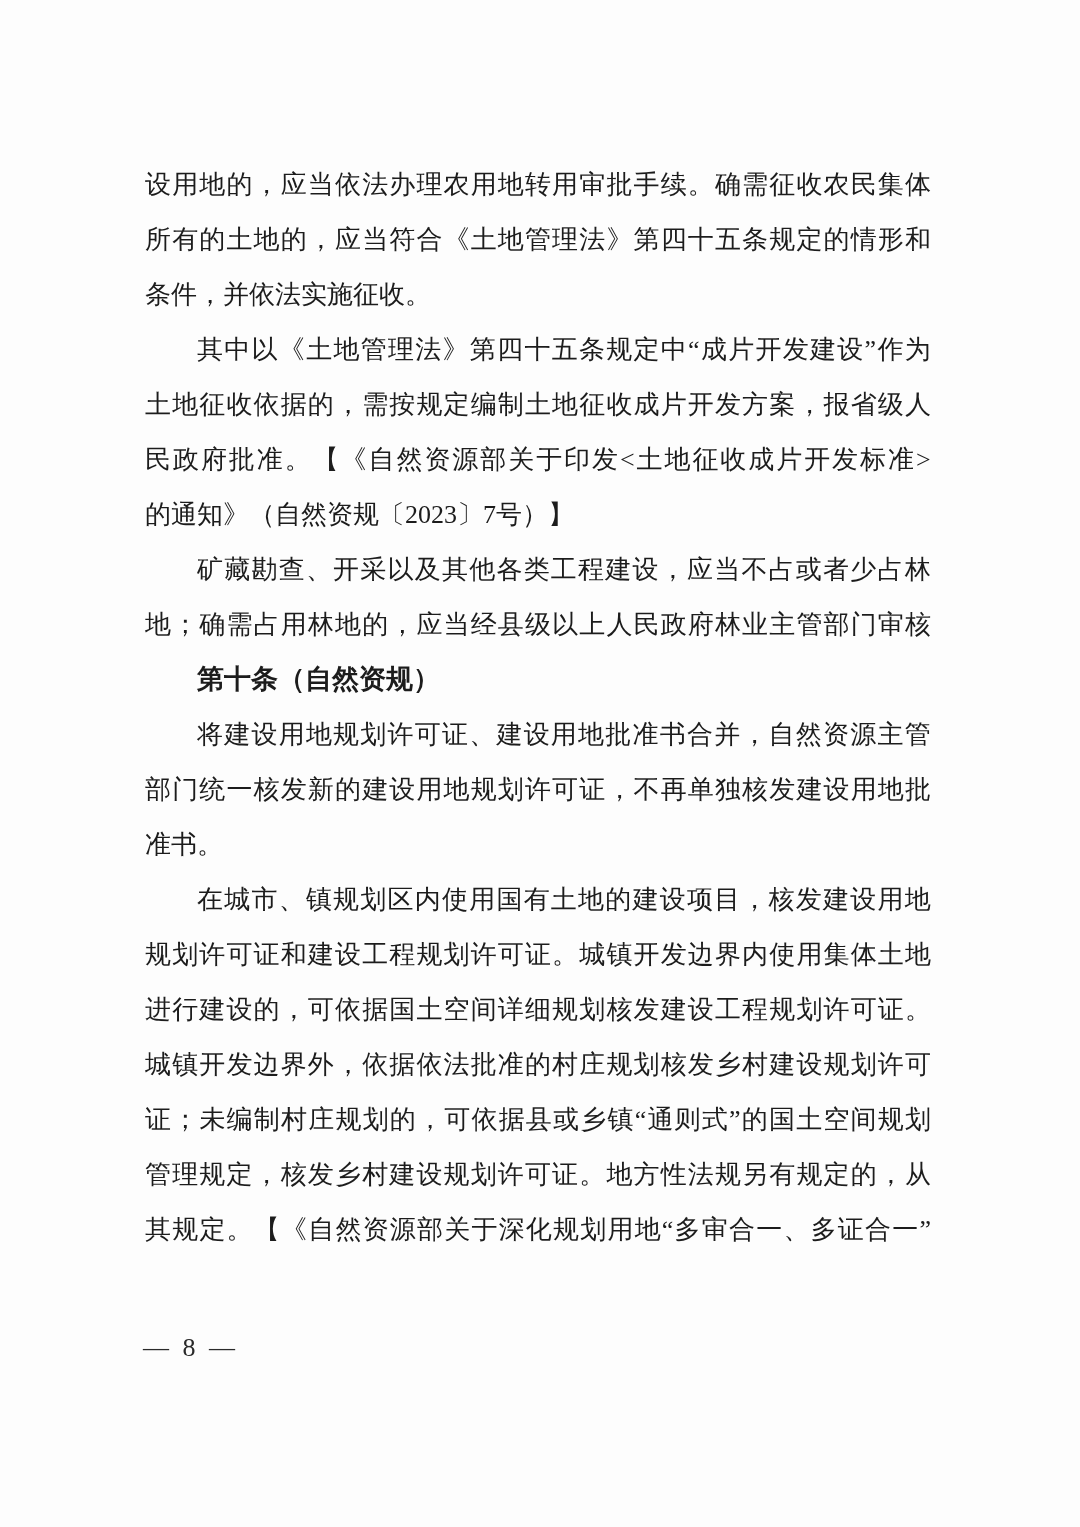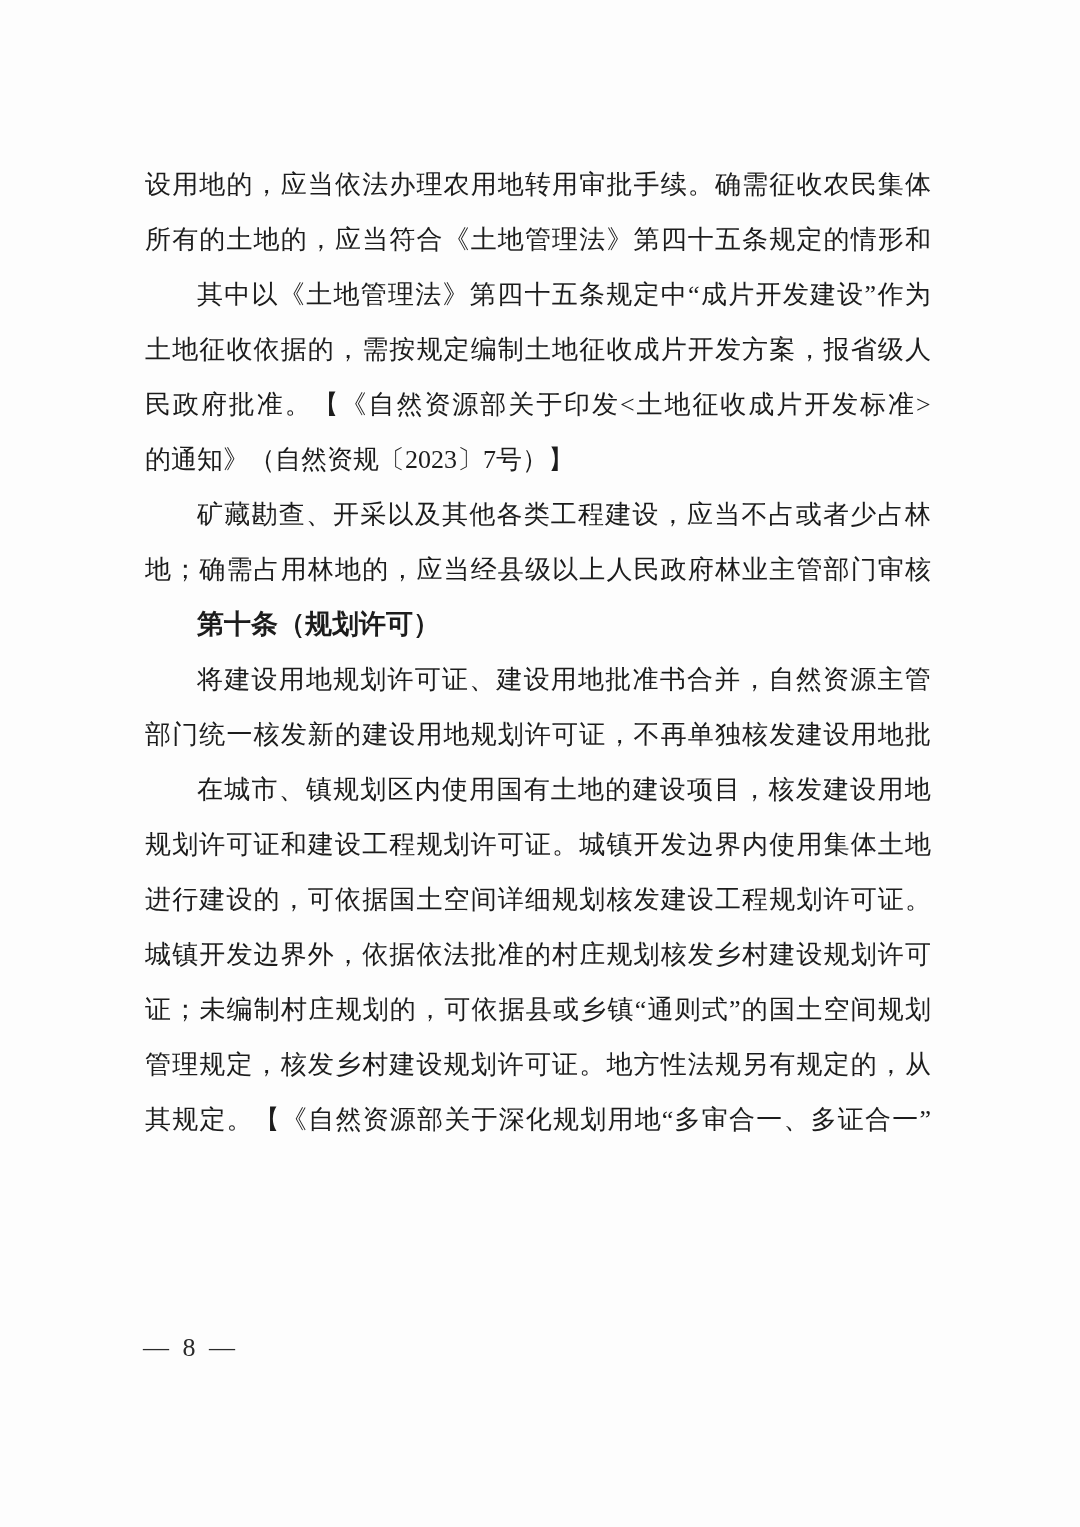--- a/index.html
+++ b/index.html
@@ -107,20 +107,21 @@
         <span>十</span>
         <span>五</span>
         <span>条</span>
         <span>规</span>
         <span>定</span>
         <span>的</span>
         <span>情</span>
         <span>形</span>
         <span>和</span>
       </div>
+      <div class="line">条件，并依法实施征收。</div>
       <div class="line full indent">
         <span>其</span>
         <span>中</span>
         <span>以</span>
         <span>《</span>
         <span>土</span>
         <span>地</span>
         <span>管</span>
         <span>理</span>
         <span>法</span>
@@ -260,21 +261,21 @@
         <span>府</span>
         <span>林</span>
         <span>业</span>
         <span>主</span>
         <span>管</span>
         <span>部</span>
         <span>门</span>
         <span>审</span>
         <span>核</span>
       </div>
-      <div class="line indent heading">第十条（规划许可）</div>
+      <div class="line indent heading">第十条（自然资规）</div>
       <div class="line full indent">
         <span>将</span>
         <span>建</span>
         <span>设</span>
         <span>用</span>
         <span>地</span>
         <span>规</span>
         <span>划</span>
         <span>许</span>
         <span>可</span>
@@ -321,20 +322,21 @@
         <span>单</span>
         <span>独</span>
         <span>核</span>
         <span>发</span>
         <span>建</span>
         <span>设</span>
         <span>用</span>
         <span>地</span>
         <span>批</span>
       </div>
+      <div class="line">准书。</div>
       <div class="line full indent">
         <span>在</span>
         <span>城</span>
         <span>市</span>
         <span>、</span>
         <span>镇</span>
         <span>规</span>
         <span>划</span>
         <span>区</span>
         <span>内</span>

